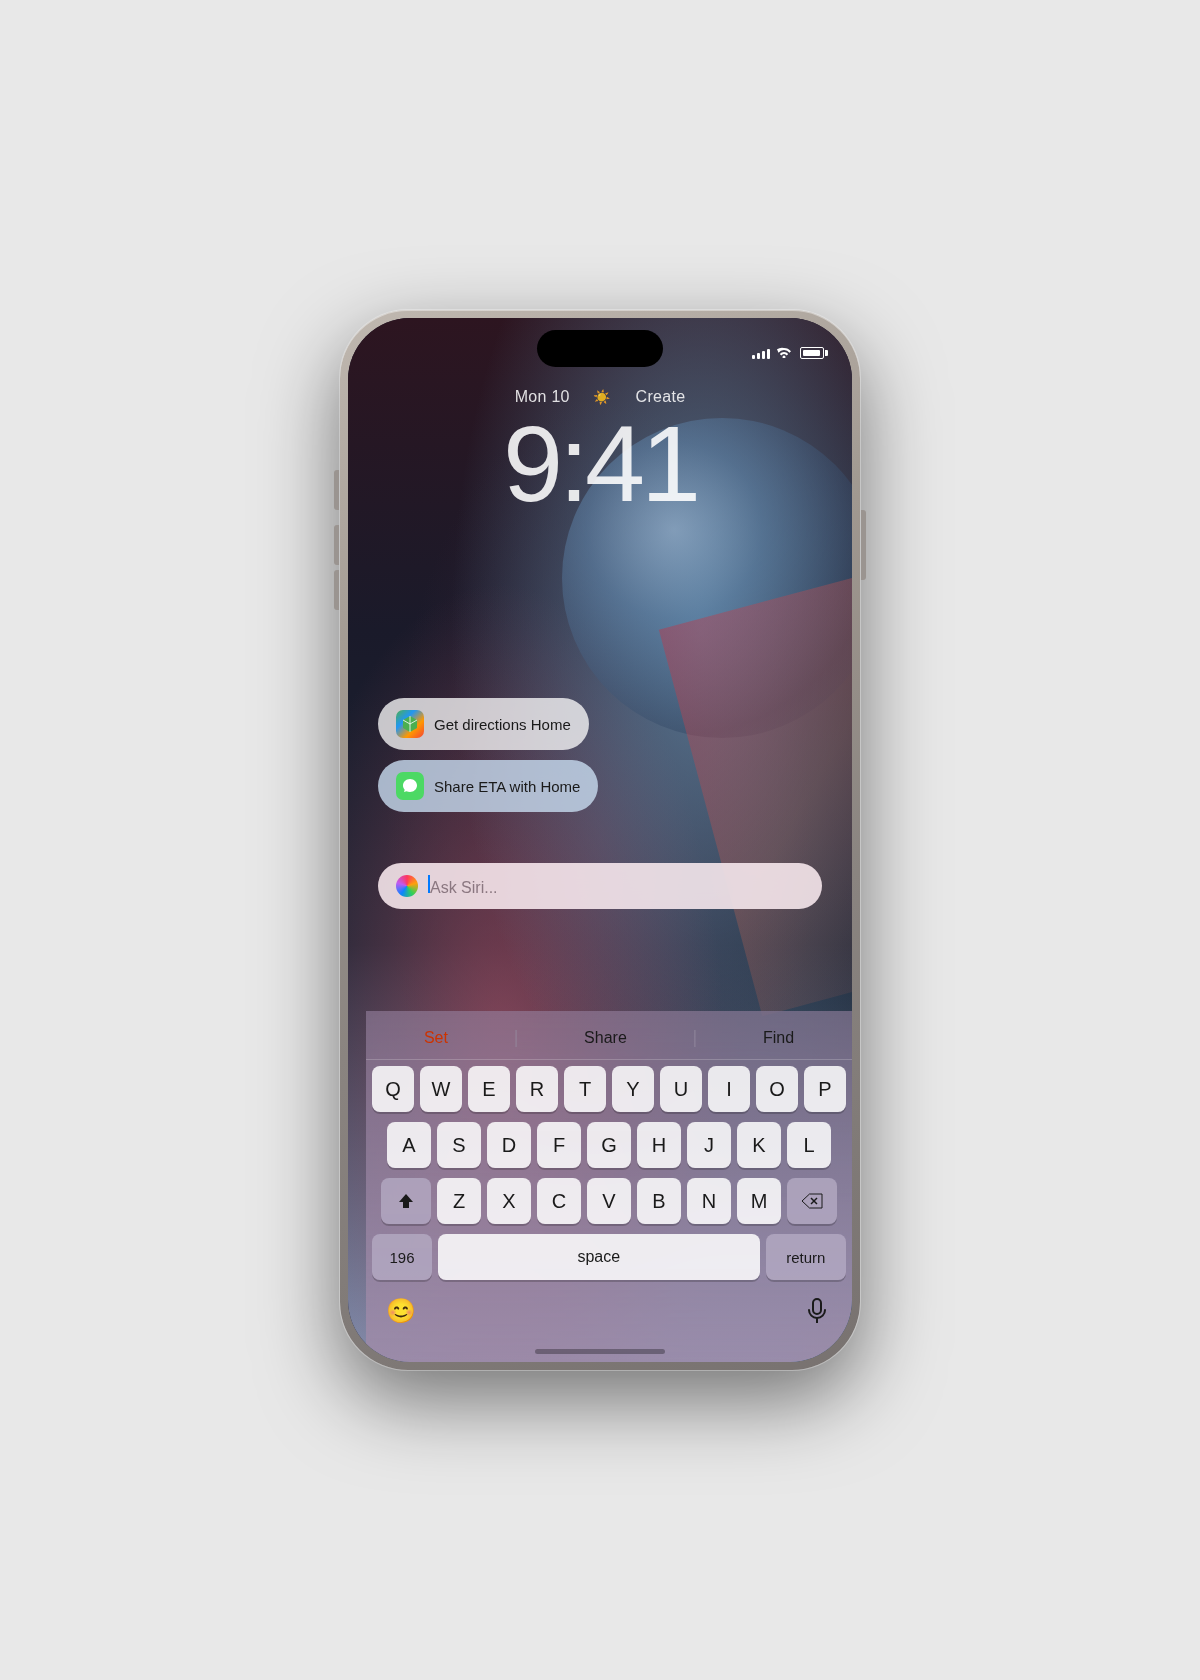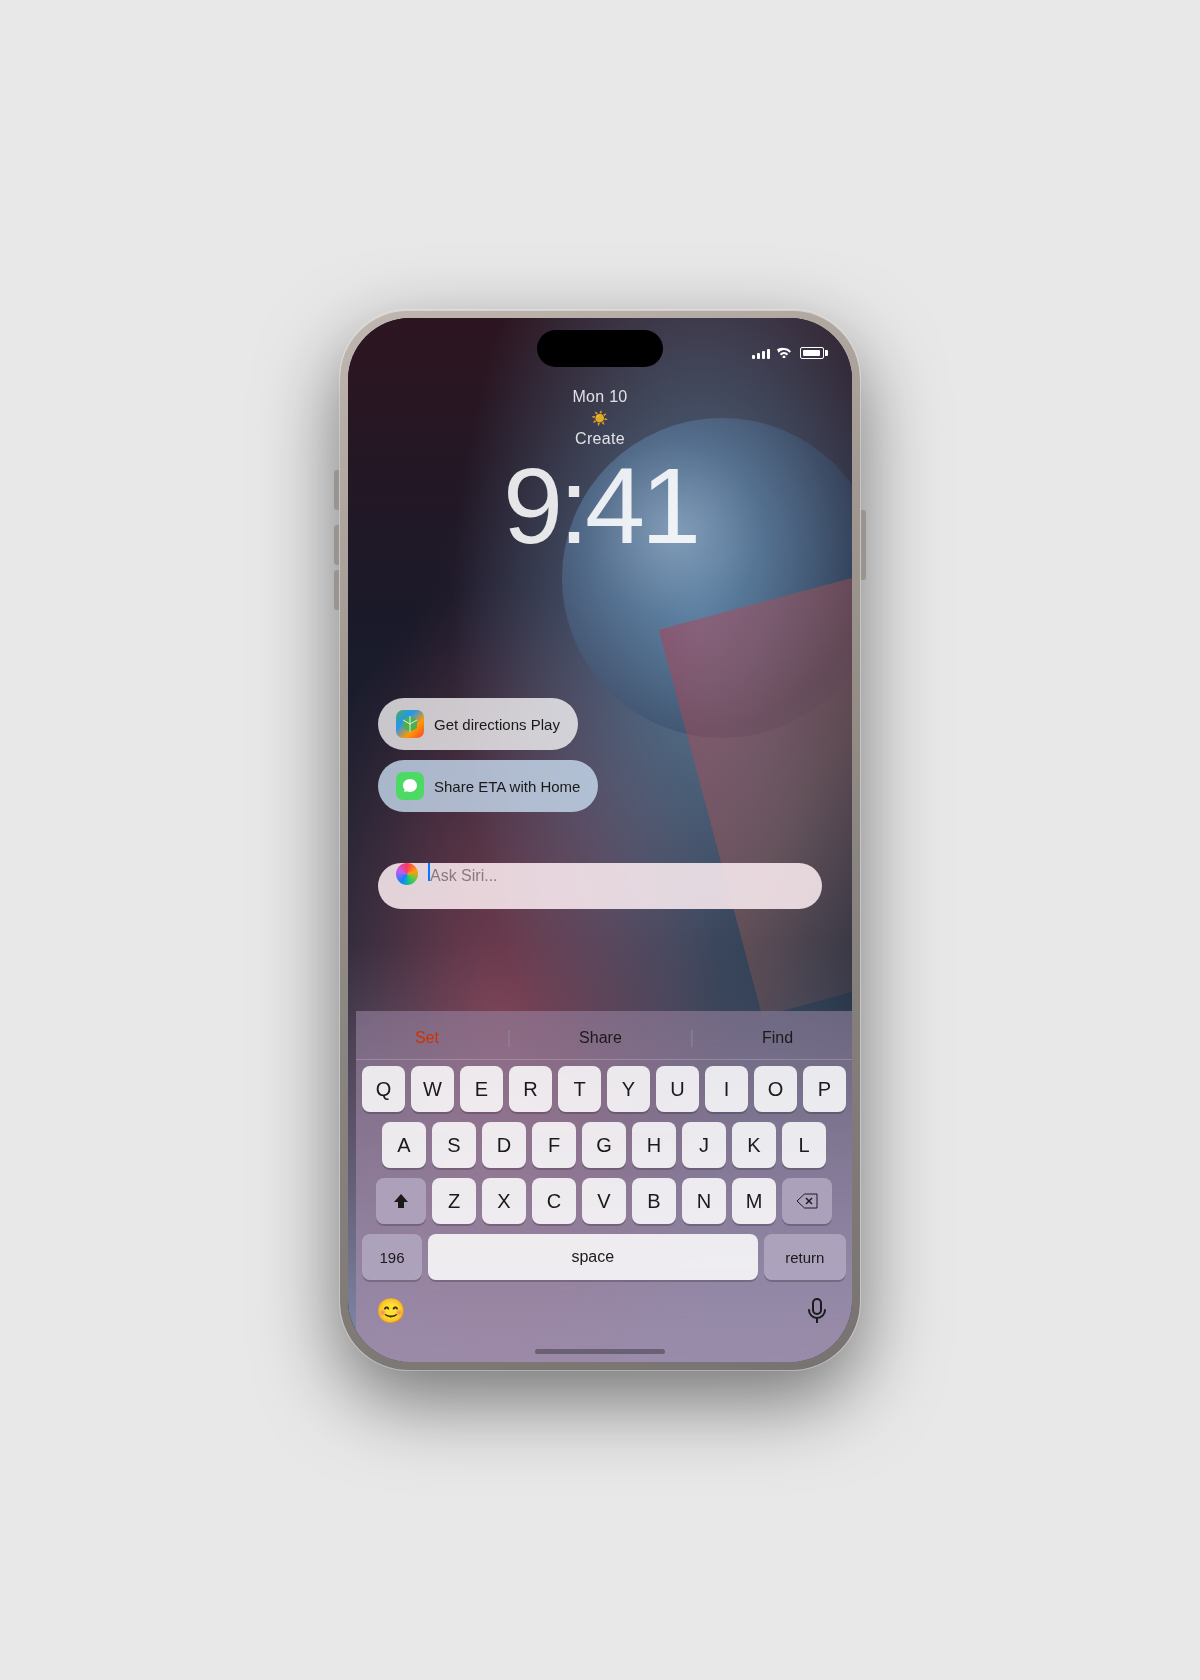--- a/index.html
+++ b/index.html
@@ -188,27 +188,26 @@
       right: 0;
       display: flex;
       flex-direction: column;
       align-items: center;
       z-index: 5;
     }
 
     .date-weather {
       display: flex;
       align-items: center;
-      gap: 4px;
+      gap: 24px;
       color: rgba(255,255,255,0.85);
       font-size: 16px;
       font-weight: 400;
       letter-spacing: 0.3px;
       margin-bottom: 4px;
-      flex-direction: column;
     }
 
     .sun-icon {
       font-size: 14px;
     }
 
     .clock-display {
       font-size: 108px;
       font-weight: 300;
       color: rgba(255,255,255,0.88);
@@ -287,20 +286,21 @@
       right: 30px;
       z-index: 10;
     }
 
     .siri-input {
       width: 100%;
       height: 46px;
       background: rgba(255,240,245,0.85);
       border-radius: 23px;
       display: flex;
+      align-items: center;
       padding: 0 18px;
       gap: 10px;
       backdrop-filter: blur(20px);
     }
 
     .siri-orb {
       width: 22px;
       height: 22px;
       border-radius: 50%;
       background: conic-gradient(from 0deg, #ff375f, #ff9f0a, #30d158, #0a84ff, #bf5af2, #ff375f);
@@ -323,21 +323,21 @@
 
     @keyframes blink {
       0%, 50% { opacity: 1; }
       51%, 100% { opacity: 0; }
     }
 
     
     .keyboard-area {
       position: absolute;
       bottom: 0;
-      left: 8px;
+      left: 18px;
       right: 0;
       background: linear-gradient(180deg, rgba(150,130,160,0.6) 0%, rgba(160,140,170,0.8) 100%);
       backdrop-filter: blur(20px);
       padding: 8px 0 30px;
       z-index: 10;
     }
 
     
     .word-suggestions {
       display: flex;
@@ -497,21 +497,21 @@
     </div>
 
     <div class="siri-suggestions">
       <div class="suggestion-pill directions">
         <div class="suggestion-icon maps-icon">
           <svg width="18" height="18" viewBox="0 0 18 18" fill="none">
             <path d="M9 1L16 5v8L9 17 2 13V5z" fill="#4CAF50"></path>
             <path d="M9 1v16M2 5l7 4 7-4" stroke="white" stroke-width="0.8" fill="none"></path>
           </svg>
         </div>
-        <span class="suggestion-text">Get directions Play</span>
+        <span class="suggestion-text">Get directions Home</span>
       </div>
 
 
       <div class="suggestion-pill messages">
         <div class="suggestion-icon messages-icon">
           <svg width="18" height="18" viewBox="0 0 18 18" fill="white">
             <path d="M9 2C5.13 2 2 4.91 2 8.5c0 1.62.63 3.1 1.67 4.23L3 15l2.5-.83C6.55 14.69 7.75 15 9 15c3.87 0 7-2.91 7-6.5S12.87 2 9 2z"></path>
           </svg>
         </div>
         <span class="suggestion-text">Share ETA with Home</span>

